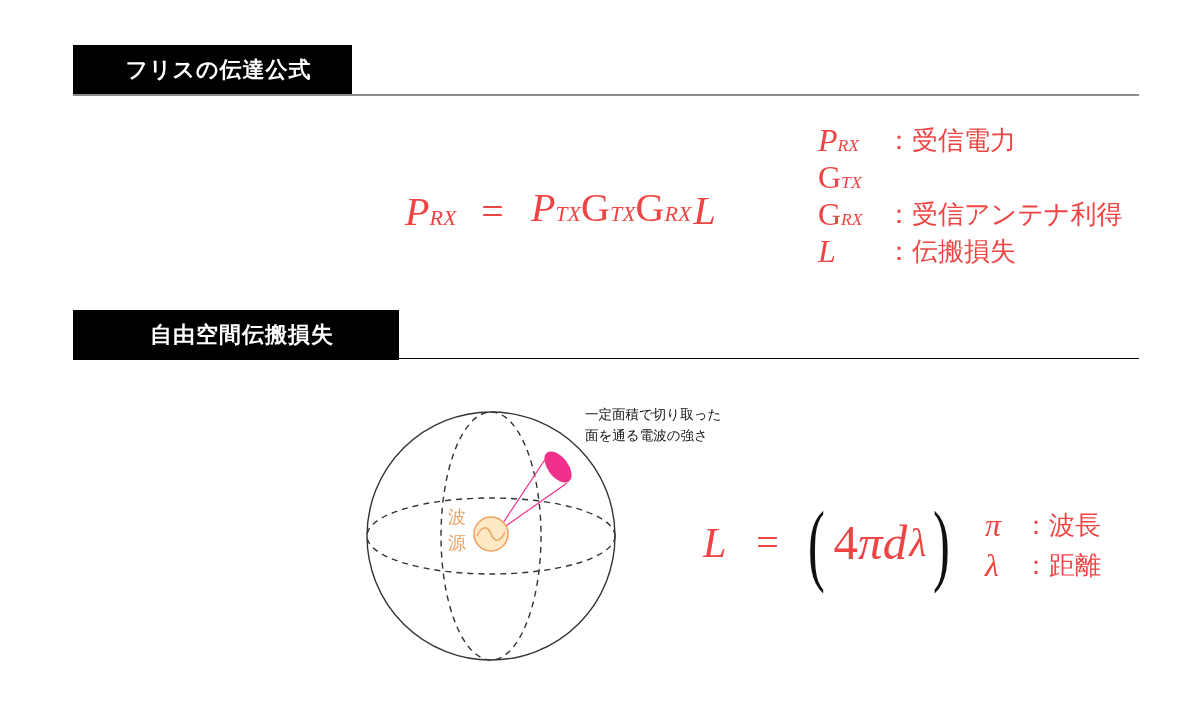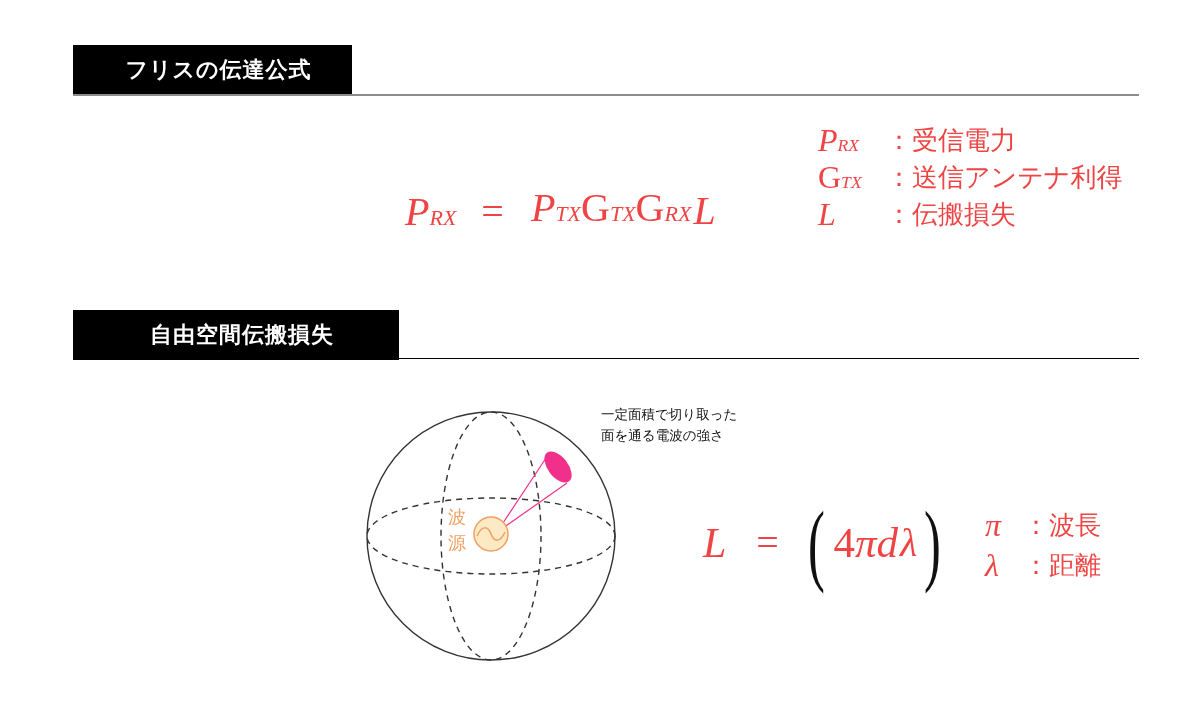--- a/index.html
+++ b/index.html
@@ -29,28 +29,28 @@
     .frac .den { font-size: 40px; line-height: 46px; }
 
     
     .legend { position: absolute; left: 818px; top: 122px; }
     .legend-row { display: flex; align-items: center; height: 37px; }
     .legend-sym { width: 68px; font-size: 32px; }
     .legend-text { font-size: 26px; font-family: "DejaVu Sans", sans-serif; font-style: normal; color: #ef4444; }
 
     
     .sphere-wrap { position: absolute; left: 360px; top: 405px; width: 265px; height: 262px; }
-    .caption { position: absolute; left: 601px; top: 404px; font-size: 13.5px; line-height: 21px; color: #111; }
+    .caption { position: absolute; left: 585px; top: 404px; font-size: 13.5px; line-height: 21px; color: #111; }
 
     
     .loss { position: absolute; left: 703px; top: 495px; height: 95px; display: flex; align-items: center; }
     .loss .lhs { font-size: 42px; }
     .loss .eq { font-size: 40px; font-style: normal; margin: 0 22px 0 30px; }
     .paren { font-size: 92px; font-style: normal; font-weight: 100; line-height: 1; transform: scaleX(0.55); display: inline-block; color: #111; }
-    .loss .frac .num { font-size: 43px; line-height: 44px; font-style: normal; }
+    .loss .frac .num { font-size: 49px; line-height: 44px; font-style: normal; }
     .loss .frac .den { font-size: 40px; line-height: 44px; }
 
     .legend2 { position: absolute; left: 985px; top: 505px; }
     .legend2 .legend-row { height: 40px; }
     .legend2 .legend-sym { width: 38px; font-size: 32px; }
   </style>
 </head>
 <body>
 
 <div class="section-header h1">
@@ -68,21 +68,24 @@
   </span>
 </div>
 
 <div class="legend">
   <div class="legend-row">
     <span class="math legend-sym"><span>P</span><span class="sub">RX</span></span>
     <span class="legend-text">：受信電力</span>
   </div>
   <div class="legend-row">
     <span class="math legend-sym" style="font-style:normal"><span>G</span><span class="sub">TX</span></span>
-    <span class="legend-text">：送信アンテナ利得</span>
+  </div>
+  <div class="legend-row">
+    <span class="math legend-sym" style="font-style:normal"><span>G</span><span class="sub">RX</span></span>
+    <span class="legend-text">：受信アンテナ利得</span>
   </div>
   <div class="legend-row">
     <span class="math legend-sym"><span>L</span></span>
     <span class="legend-text">：伝搬損失</span>
   </div>
 </div>
 
 <div class="section-header h2">
   <span>自由空間伝搬損失</span>
 </div>

